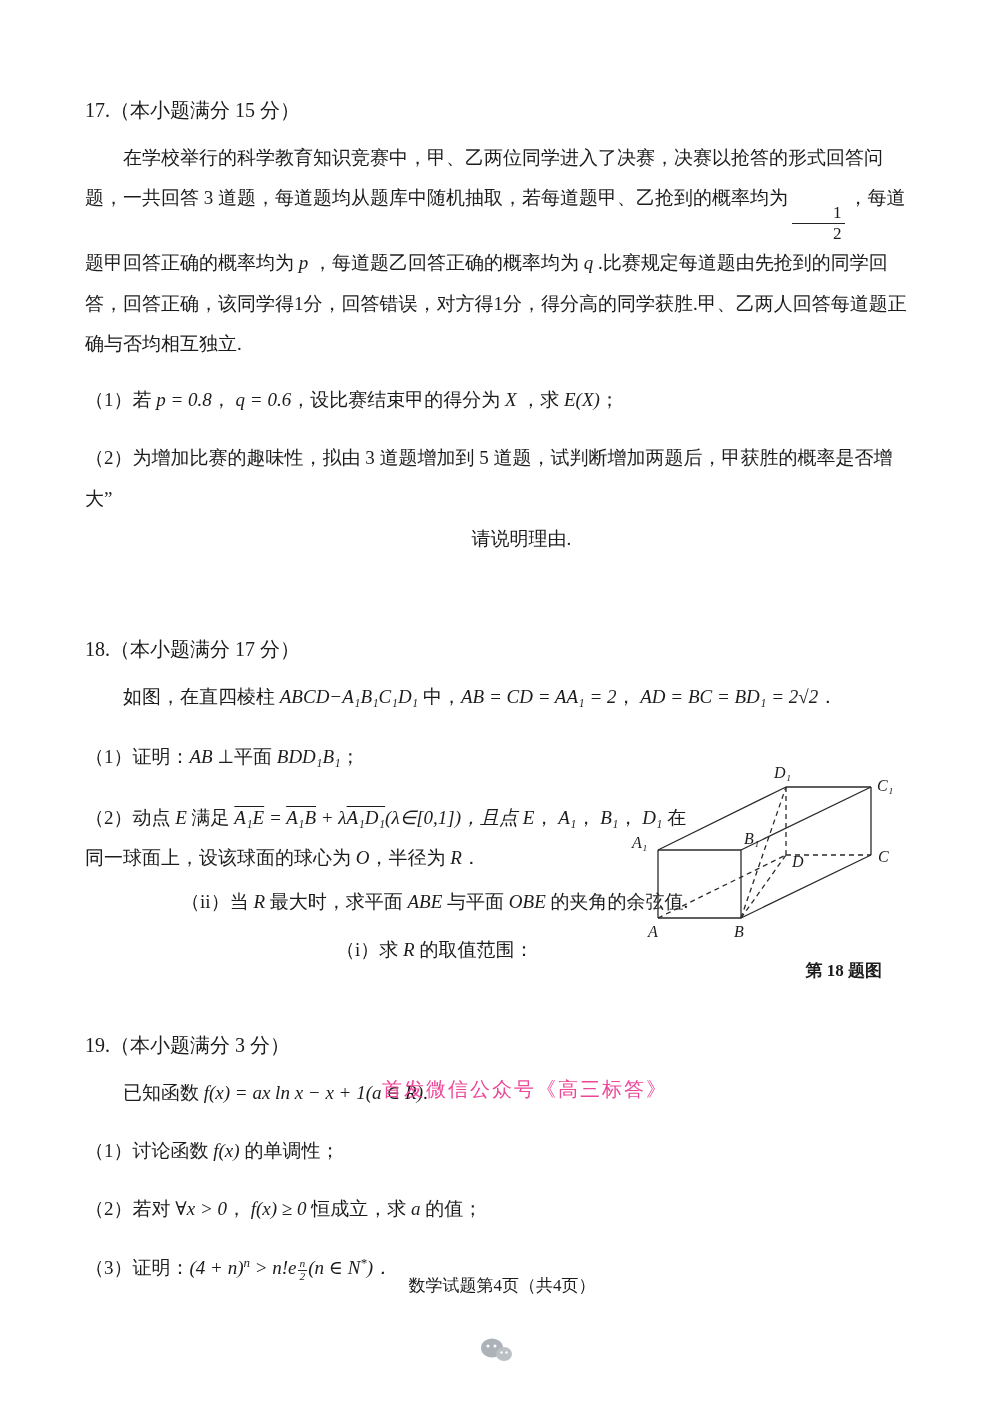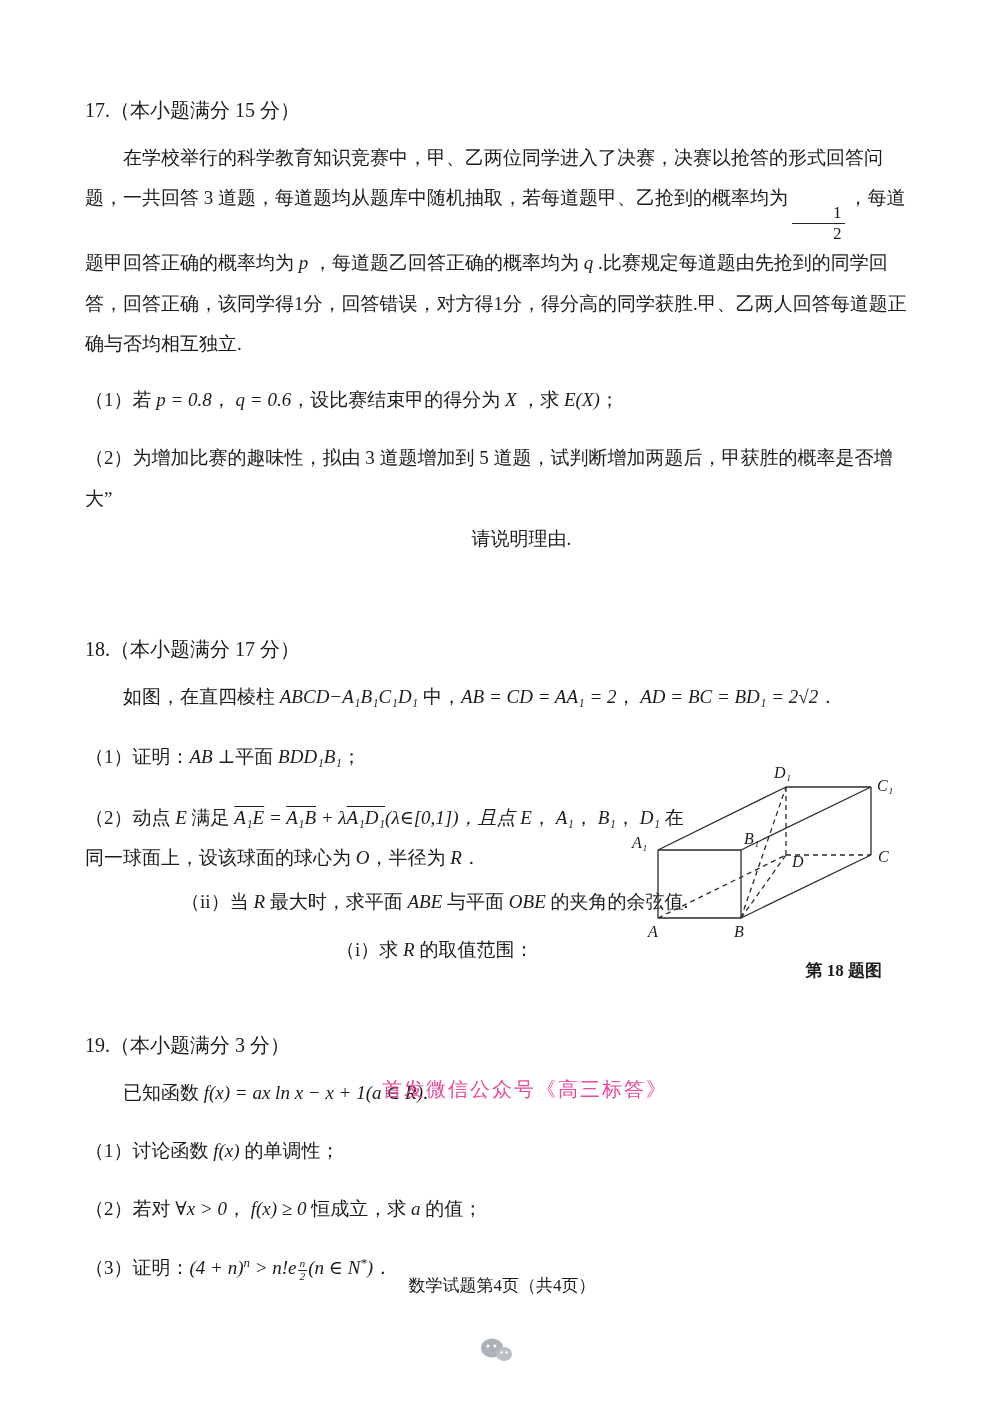--- a/index.html
+++ b/index.html
@@ -16,21 +16,21 @@
   .sub { margin-left:2.3em;text-align:center; }
   .m { font-style:italic; }
   .vec { font-style:italic; text-decoration:overline; }
   sup { font-size:0.68em; }
   .frac { display:inline-flex; flex-direction:column; text-align:center;
           vertical-align:-0.8em; line-height:1.15; font-size:0.9em; margin:0 4px; }
   .frac .num { border-bottom:1.4px solid #222; padding:0 3px; display:block; }
   .supfrac { display:inline-flex; flex-direction:column; text-align:center;
              vertical-align:0.55em; line-height:1.05; font-size:0.6em; font-style:italic; margin:0 1px; }
   .supfrac .num { border-bottom:1px solid #222; padding:0 2px; display:block; }
-  .sec18 { margin-top:74px; }
+  .sec18 { margin-top:74px;font-family:Liberation Serif, serif; }
   .sec19 { margin-top:58px; }
   .narrow { width:612px; }
   .figure { position:absolute; top:758px; right:76px; width:288px; }
   .figcap { font-size:17px; font-weight:600; text-align:right; padding-right:34px; margin-top:4px; }
   .figure svg text { font-family:"Liberation Serif",serif; font-style:italic; font-size:16px; fill:#1c1c1c; }
   .watermark { position:absolute; left:382px; top:1076px; color:#ec4899;
                font-size:20px; letter-spacing:2px; white-space:nowrap; }
   .footer { position:absolute; left:0; right:0; top:1274px; text-align:center; font-size:17px;padding-left:12px; }
   .wicon { position:absolute; left:50%; transform:translateX(-50%); top:1336px; opacity:0.8; }
 </style>

